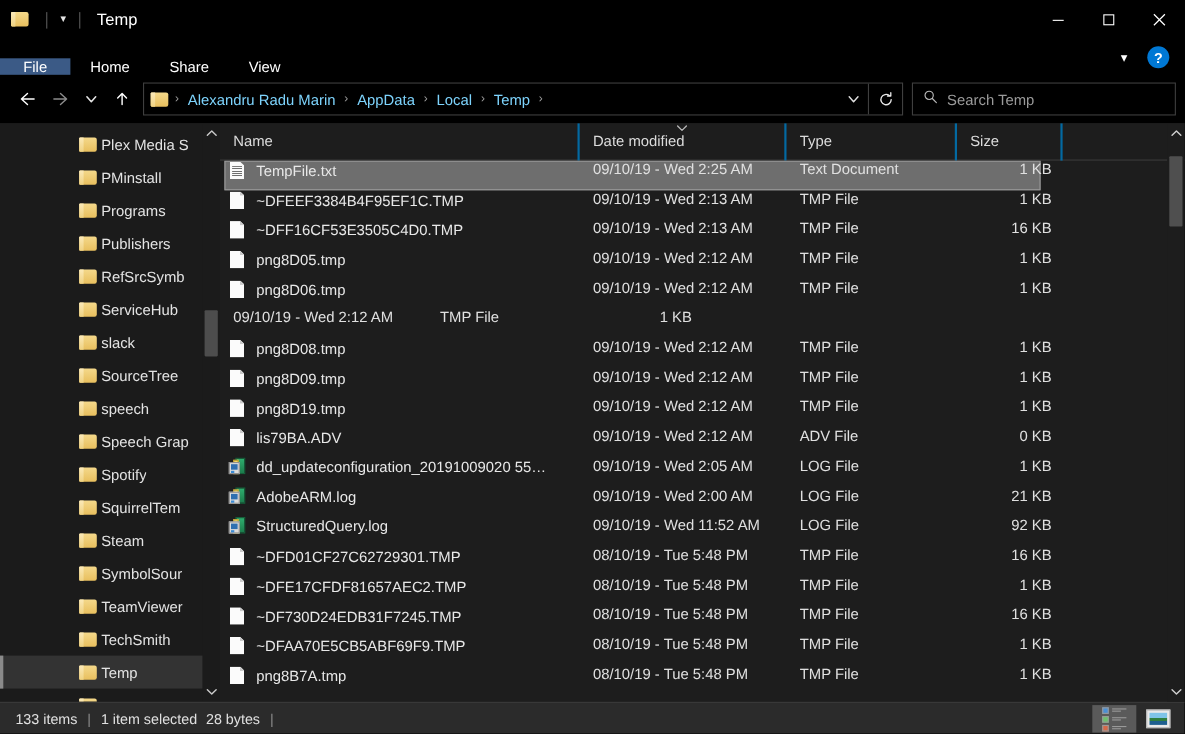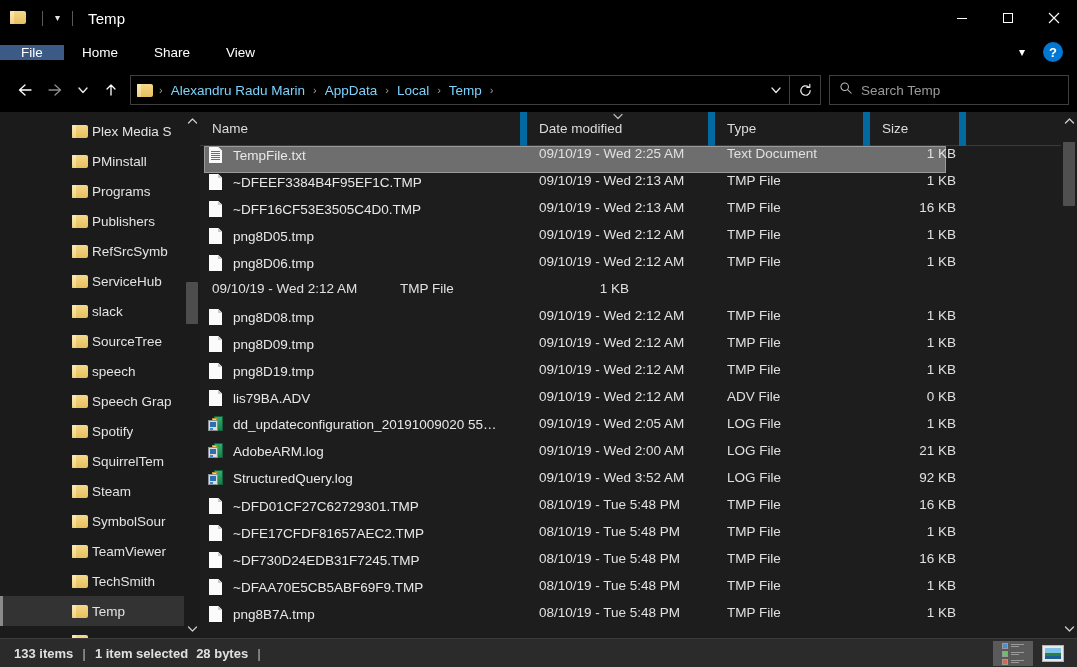--- a/index.html
+++ b/index.html
@@ -63,21 +63,21 @@
     width: 46px; height: 36px;
     display: flex; align-items: center; justify-content: center;
     color: #ffffff;
   }
   .wc svg { display: block; }
 
   
   .ribbon {
     height: 32px; min-height: 32px;
     background: #000000;
-    display: flex; align-items: center;
+    display: flex; align-items: flex-end;
     position: relative;
   }
   .rtab {
     display: flex; align-items: center; justify-content: center;
     color: #ffffff; font-size: 13.5px;
     padding: 0 18px; min-width: 64px;
   }
   .rtab.file { background: #3b5a86; color:#ffffff; min-width: 64px; }
   .ribbon-right {
     position: absolute; right: 6px; top: 0; height: 32px;
@@ -188,21 +188,21 @@
   .colheader {
     height: 34px; min-height: 34px;
     display: flex; align-items: center;
     border-bottom: 1px solid #3a3a3a;
     background: #1d1d1d;
     position: relative;
   }
   .col {
     color: #dcdcdc; font-size: 13.5px;
     height: 34px; display: flex; align-items: center;
-    border-right: 7px solid #0369a1;
+    border-right: 2px solid #0369a1;
     padding-left: 12px; position: relative;
   }
   .col-name { width: 327px; }
   .col-date { width: 188px; }
   .col-type { width: 155px; }
   .col-size { width: 96px; }
   .col-blank { flex: 1 1 auto; border-right: none; }
   .sort-ind {
     position: absolute; left: 50%; transform: translateX(-50%);
     top: 1px; color: #b9b9b9; font-size: 9px; line-height: 1;
@@ -287,21 +287,21 @@
     position: absolute; left: 2px; width: 12px; top: 30px; height: 64px;
     background: #4f4f4f; border-radius: 1px;
   }
 
   
   .statusbar {
     height: 28px; min-height: 29px;
     background: #2b2b2b;
     border-top: 1px solid #3a3a3a;
     display: flex; align-items: center;
-    padding-left: 14px; position: relative; font-weight: bold;
+    padding-left: 14px; position: relative;
   }
   .st-text { color: #e0e0e0; font-size: 13px; }
   .st-div { color: #8b8b8b; font-size: 13px; margin: 0 9px; }
   .viewbtns {
     position: absolute; right: 4px; top: 0; height: 29px;
     display: flex; align-items: center;
   }
   .vbtn {
     width: 40px; height: 25px;
     display: flex; align-items: center; justify-content: center;
@@ -696,21 +696,21 @@
           <div class="cell c-name">
             <span class="ico ico-log">
               <span class="lg-back"></span>
                 <span class="lg-mid"></span>
                 <span class="lg-front"></span>
               <span class="lg-screen"></span>
                 <span class="lg-dot"></span>
             </span>
             <span>StructuredQuery.log</span>
           </div>
-          <div class="cell c-date">09/10/19 - Wed 3:52 AM</div>
+          <div class="cell c-date">09/10/19 - Wed 11:52 AM</div>
           <div class="cell c-type">LOG File</div>
           <div class="cell c-size">92 KB</div>
         </div>
 
         <div class="row">
           <div class="cellfill"></div>
           <div class="cell c-name">
             <span class="ico ico-doc"></span>
             <span>~DFD01CF27C62729301.TMP</span>
           </div>

